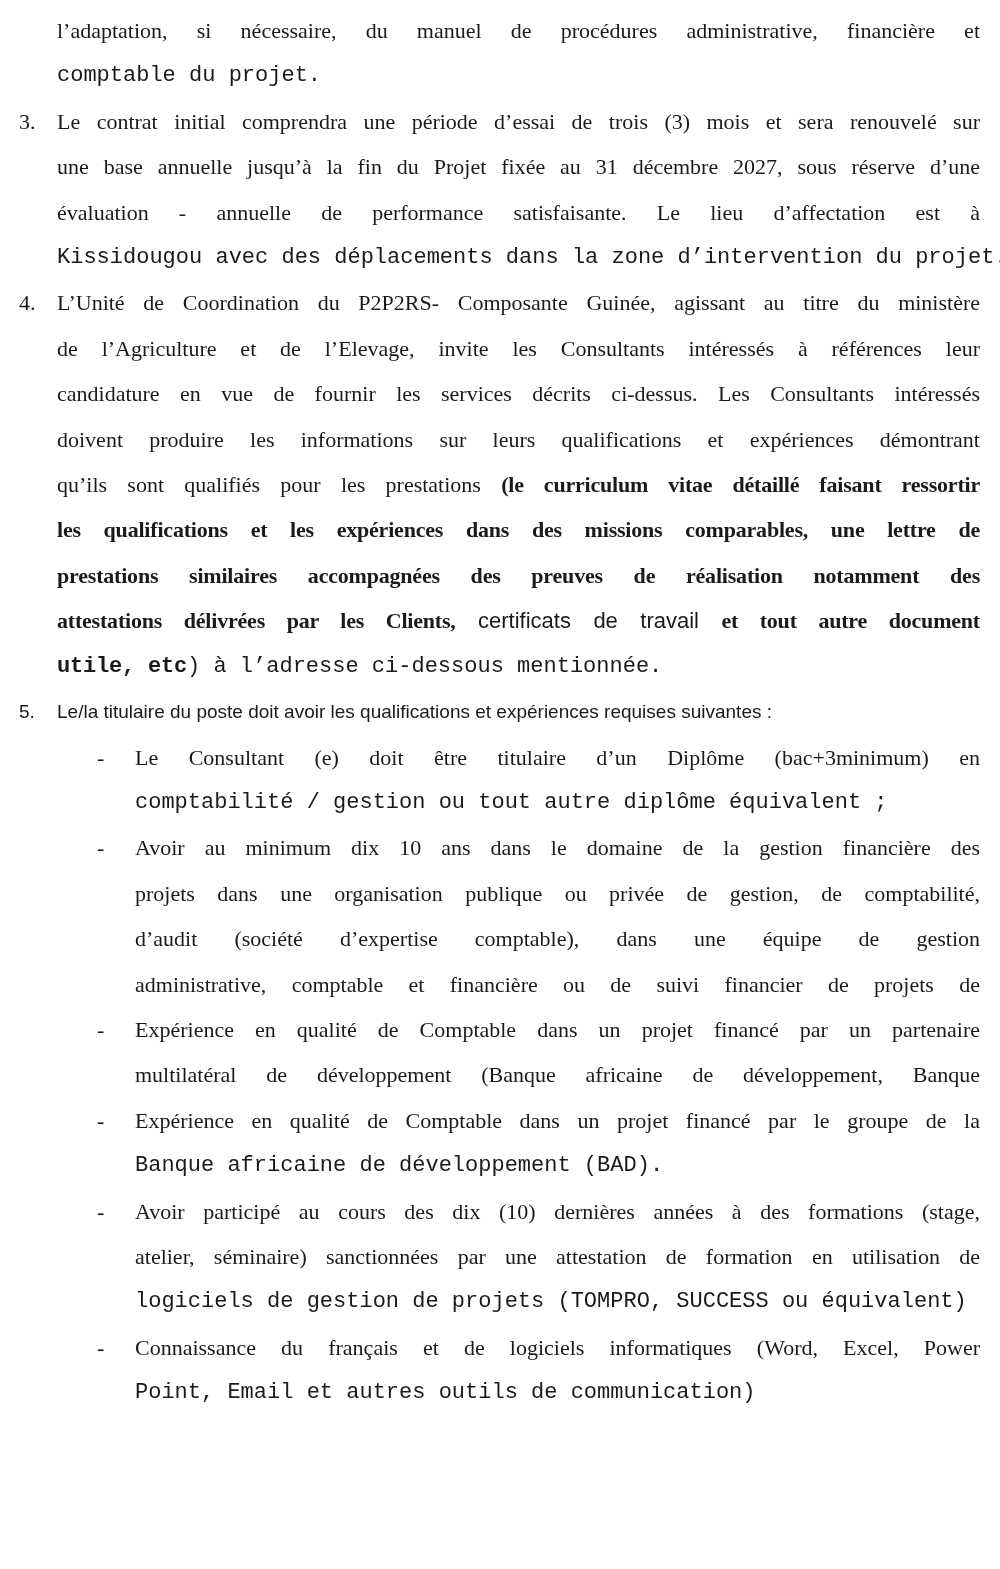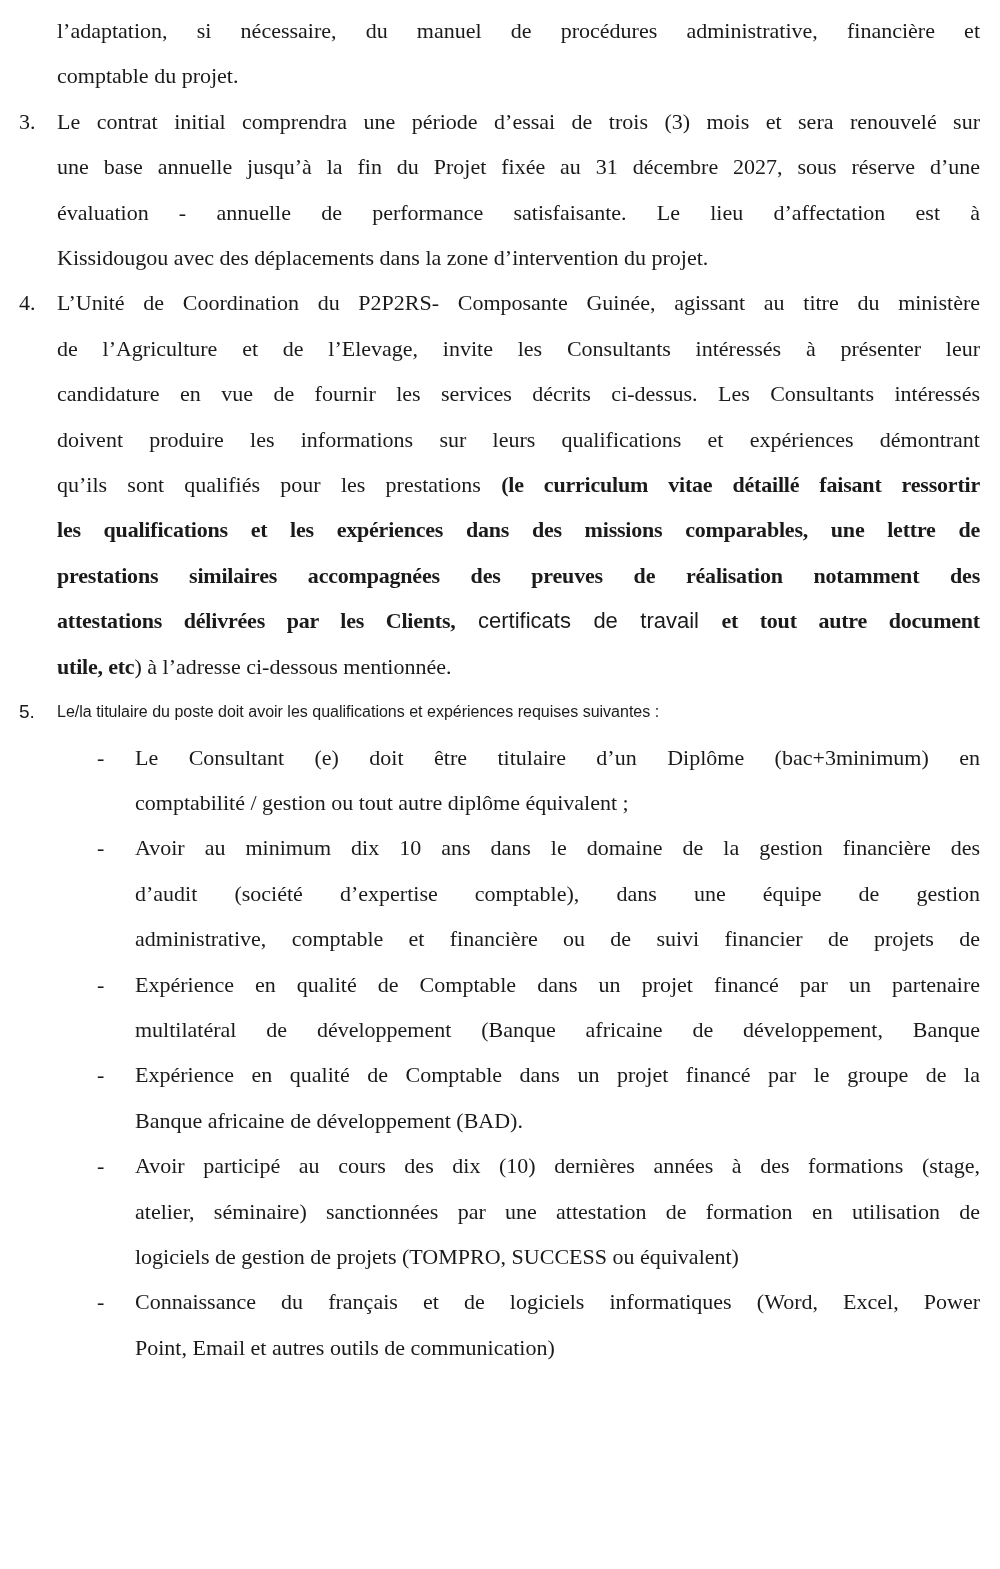--- a/index.html
+++ b/index.html
@@ -35,24 +35,25 @@
   .line {
     line-height: 45.4px;
     font-size: 22px;
     text-align: justify;
     text-align-last: justify;
   }
   .line.last {
     text-align: left;
     text-align-last: left;
     white-space: nowrap;
+    font-family: Liberation Mono, monospace;
   }
   .para.sans .line {
     font-family: "Liberation Sans", sans-serif;
-    font-size: 16px;
+    font-size: 19px;
   }
   .run.bold { font-weight: bold; letter-spacing: -0.2px; }
   .run.sans {
     font-family: "Liberation Sans", sans-serif;
     font-size: 22px;
   }
 </style>
 </head>
 <body style="background: rgb(255, 255, 255); color: rgb(26, 26, 26);">
 
@@ -65,41 +66,42 @@
       <div class="para numbered">
         <span class="marker">3.</span>
         <div class="line"><span class="run">Le contrat initial comprendra une période d’essai de trois (3) mois et sera renouvelé sur</span></div>
         <div class="line"><span class="run">une base annuelle jusqu’à la fin du Projet fixée au 31 décembre 2027, sous réserve d’une</span></div>
         <div class="line"><span class="run">évaluation - annuelle de performance satisfaisante. Le lieu d’affectation est à</span></div>
         <div class="line last"><span class="run">Kissidougou avec des déplacements dans la zone d’intervention du projet.</span></div>
       </div>
       <div class="para numbered">
         <span class="marker">4.</span>
         <div class="line"><span class="run">L’Unité de Coordination du P2P2RS- Composante Guinée, agissant au titre du ministère</span></div>
-        <div class="line"><span class="run">de l’Agriculture et de l’Elevage, invite les Consultants intéressés à présenter leur</span></div>
+        <div class="line"><span class="run">de l’Agriculture et de l’Elevage, invite les Consultants intéressés à références leur</span></div>
         <div class="line"><span class="run">candidature en vue de fournir les services décrits ci-dessus. Les Consultants intéressés</span></div>
         <div class="line"><span class="run">doivent produire les informations sur leurs qualifications et expériences démontrant</span></div>
         <div class="line"><span class="run">qu’ils sont qualifiés pour les prestations </span><span class="run bold">(le curriculum vitae détaillé faisant ressortir</span></div>
         <div class="line"><span class="run bold">les qualifications et les expériences dans des missions comparables, une lettre de</span></div>
         <div class="line"><span class="run bold">prestations similaires accompagnées des preuves de réalisation notamment des</span></div>
         <div class="line"><span class="run bold">attestations délivrées par les Clients,</span><span class="run sans"> certificats de travail </span><span class="run bold">et tout autre document</span></div>
         <div class="line last"><span class="run bold">utile, etc</span><span class="run">) à l’adresse ci-dessous mentionnée.</span></div>
       </div>
       <div class="para numbered sans">
         <span class="marker">5.</span>
         <div class="line last"><span class="run">Le/la titulaire du poste doit avoir les qualifications et expériences requises suivantes :</span></div>
       </div>
       <div class="para bullet">
         <span class="marker">-</span>
         <div class="line"><span class="run">Le Consultant (e) doit être titulaire d’un Diplôme (bac+3minimum) en</span></div>
         <div class="line last"><span class="run">comptabilité / gestion ou tout autre diplôme équivalent ;</span></div>
       </div>
       <div class="para bullet">
         <span class="marker">-</span>
         <div class="line"><span class="run">Avoir au minimum dix 10 ans dans le domaine de la gestion financière des</span></div>
+        <div class="line"><span class="run">projets dans une organisation publique ou privée de gestion, de comptabilité,</span></div>
         <div class="line"><span class="run">d’audit (société d’expertise comptable), dans une équipe de gestion</span></div>
         <div class="line"><span class="run">administrative, comptable et financière ou de suivi financier de projets de</span></div>
       </div>
       <div class="para bullet">
         <span class="marker">-</span>
         <div class="line"><span class="run">Expérience en qualité de Comptable dans un projet financé par un partenaire</span></div>
         <div class="line"><span class="run">multilatéral de développement (Banque africaine de développement, Banque</span></div>
       </div>
       <div class="para bullet">
         <span class="marker">-</span>

